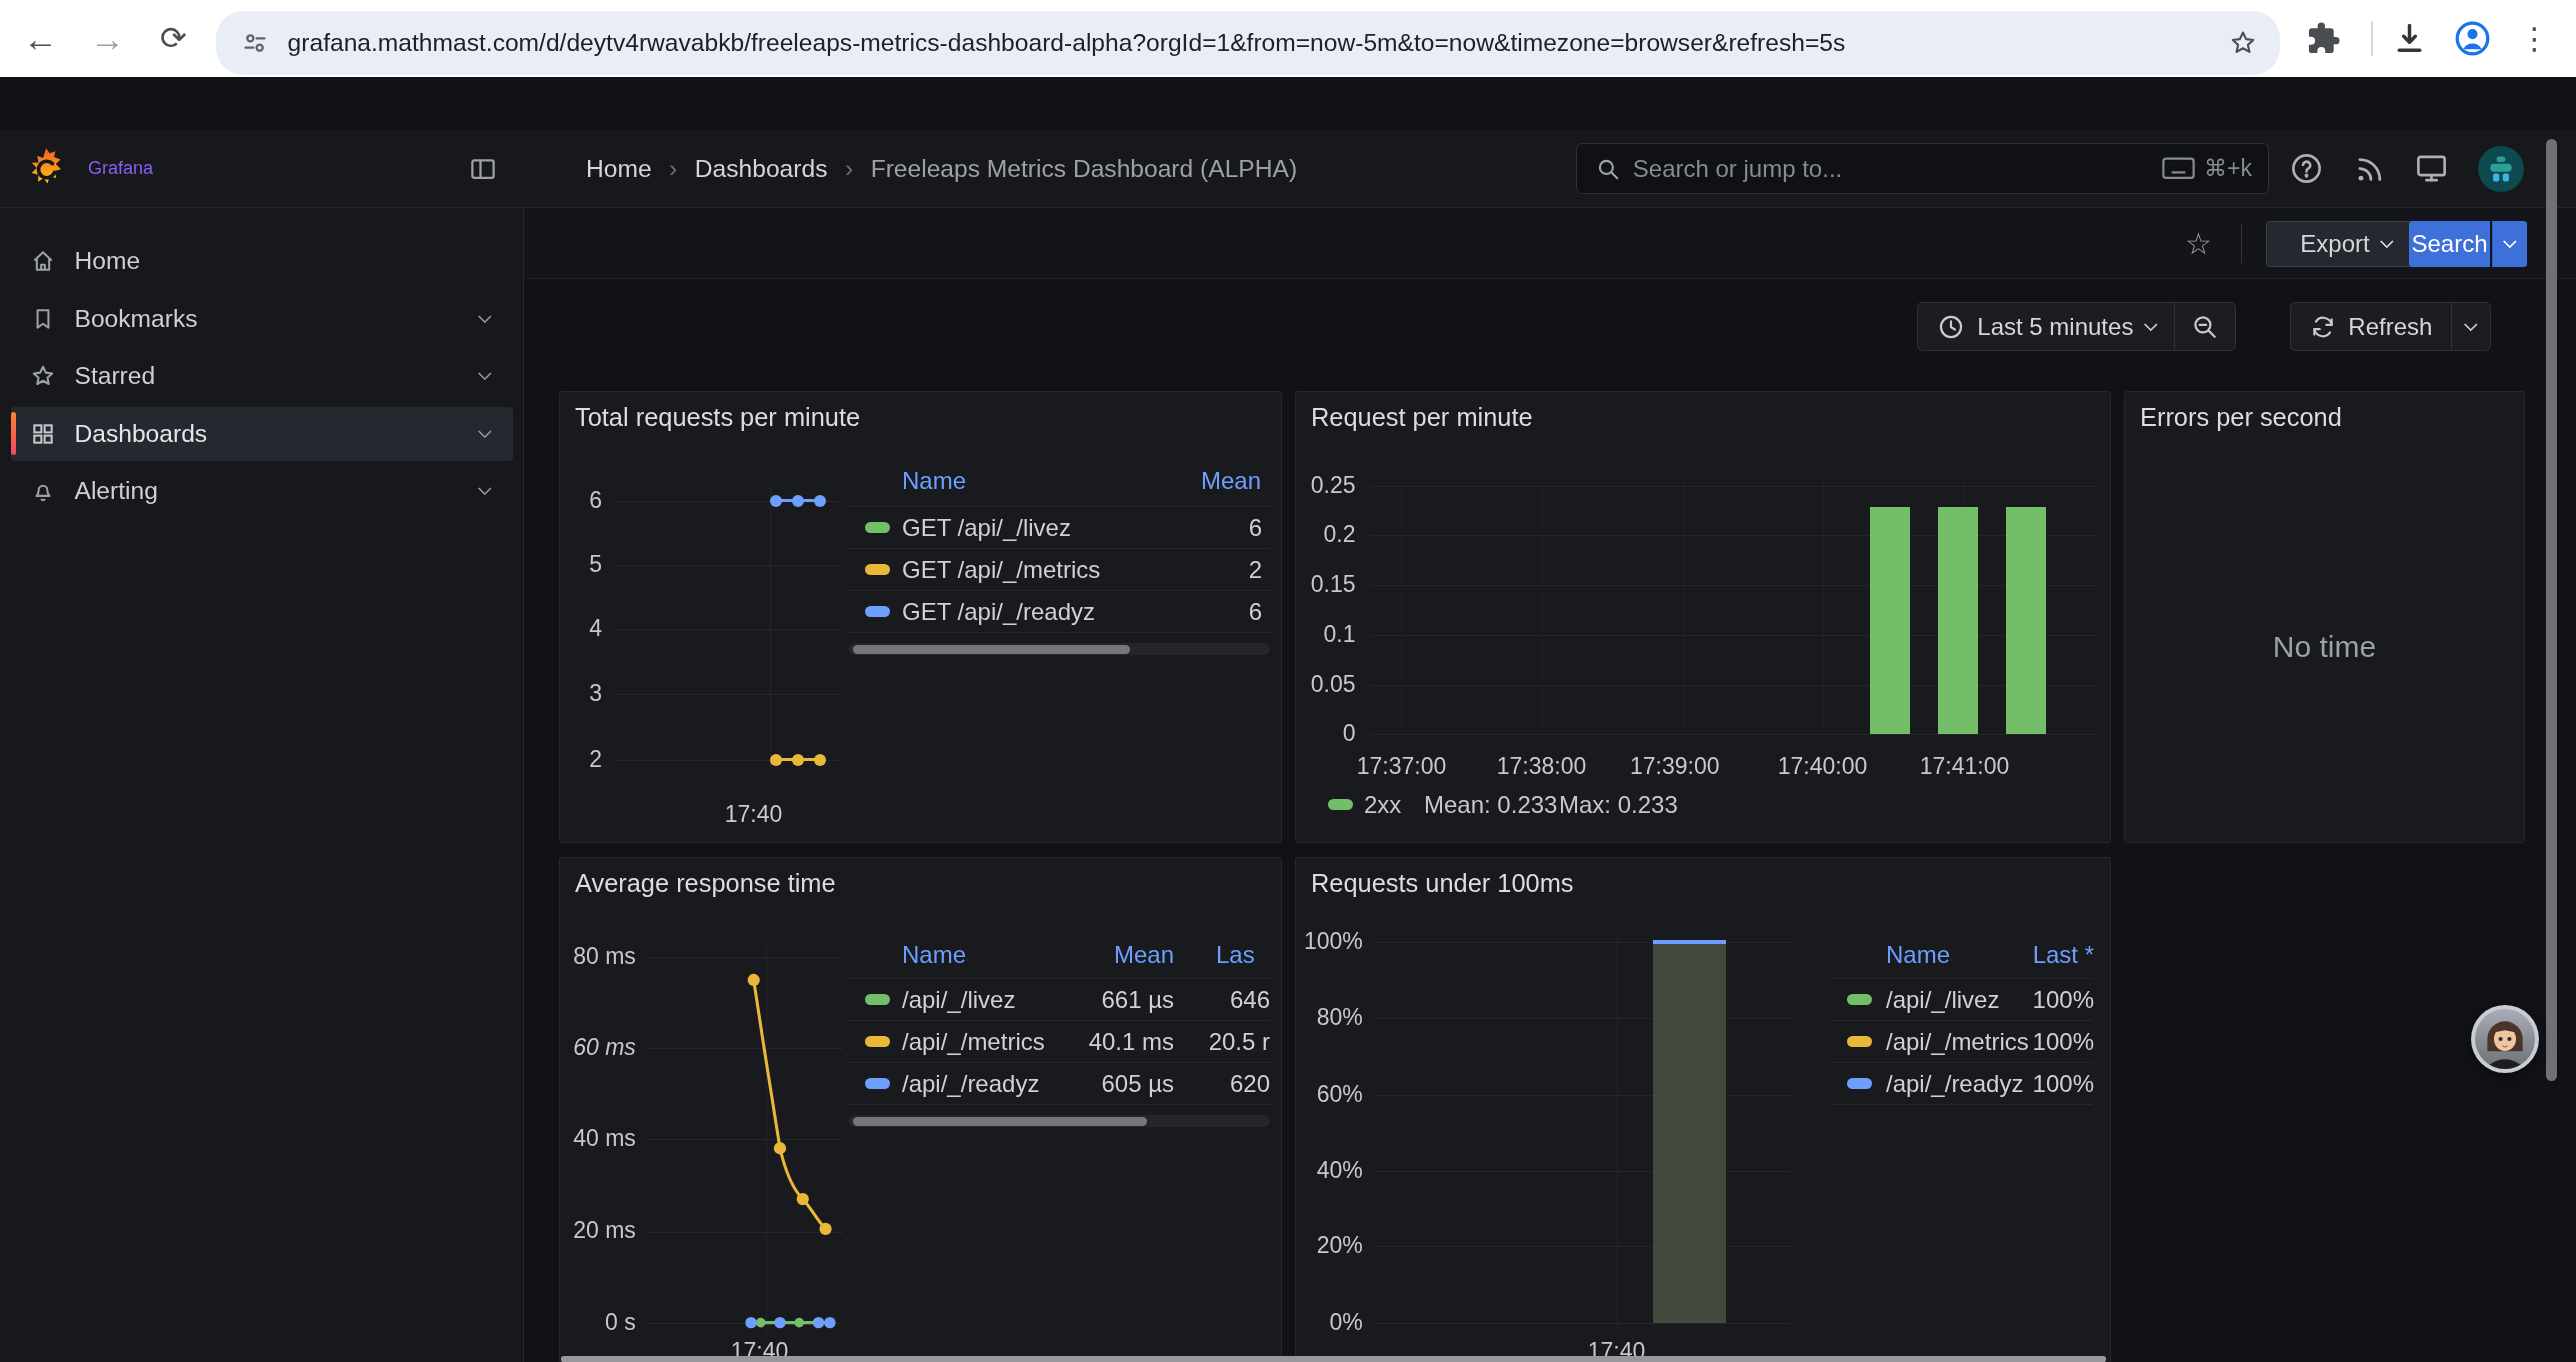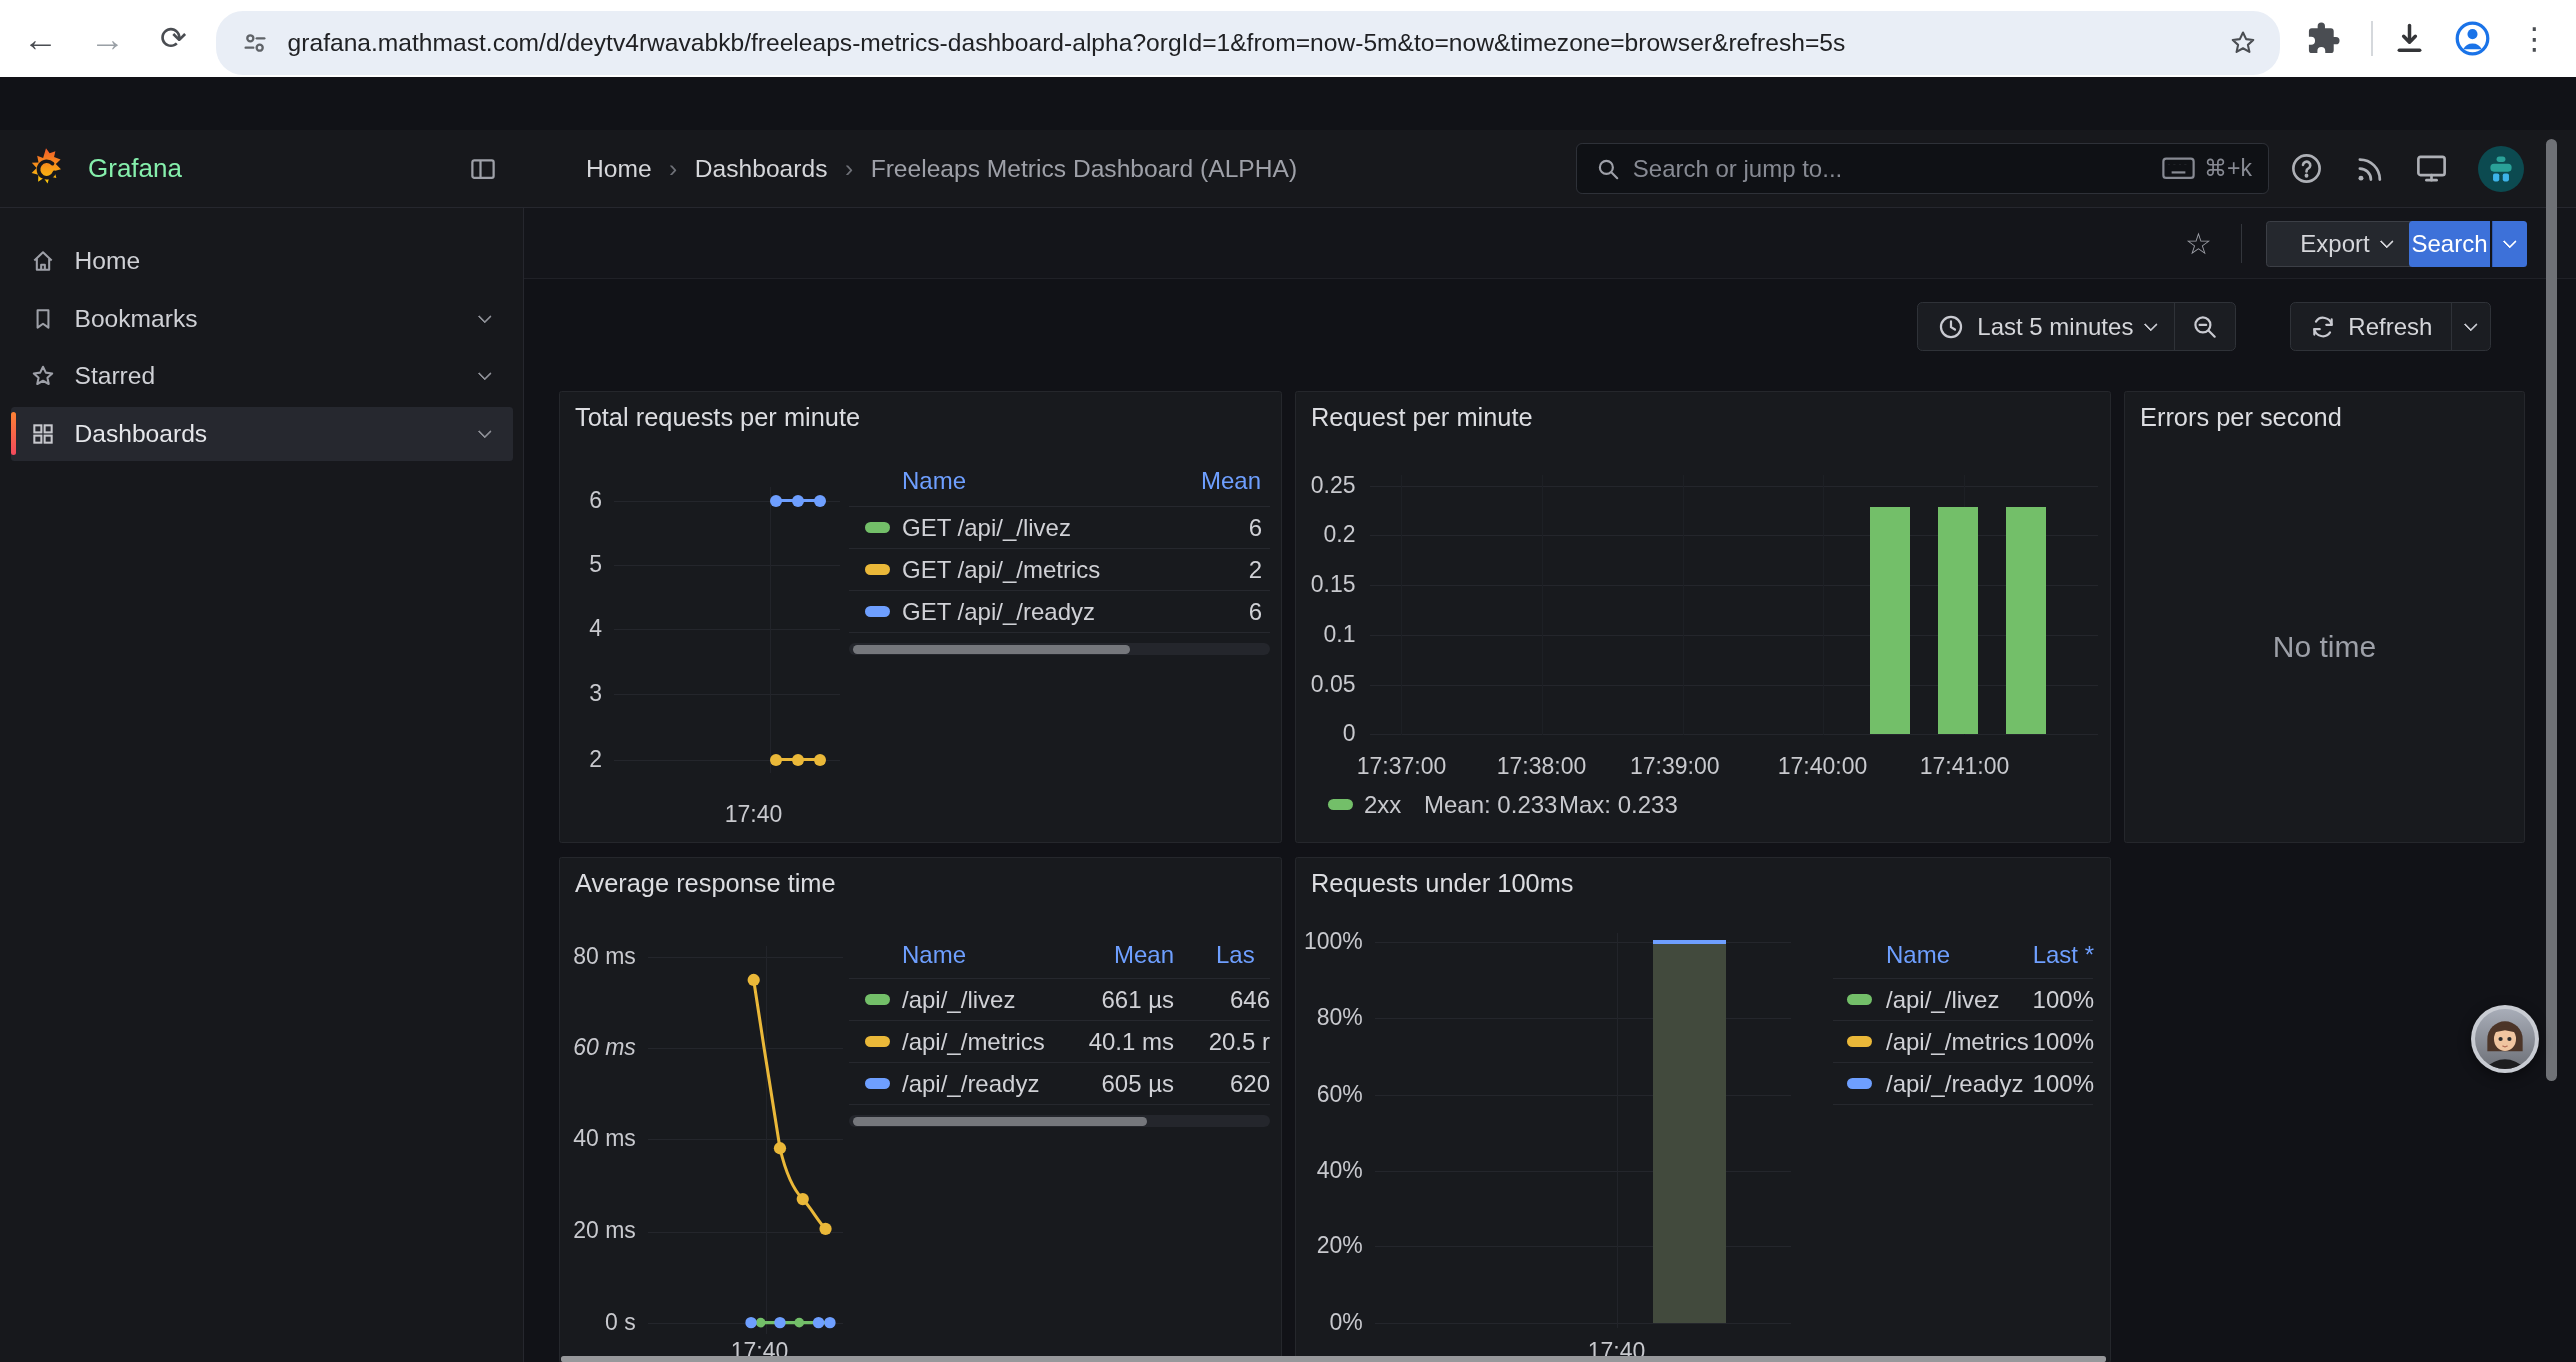--- a/index.html
+++ b/index.html
@@ -19,21 +19,21 @@
   .tb-divider { left:2371px; top:21px; width:1.8px; height:35px; background:#d5d8dc; }
   .bookmarks { left:0; top:77px; width:2576px; height:53px; background:#ffffff; display:flex; align-items:center; }
   .bm-sep { width:4.4px; height:32px; border-radius:2.6px; background:#a9c7f8; }
   .bm-item { display:flex; align-items:center; gap:12.3px; cursor:pointer; }
   .bm-label { font-size:23px; color:#3f4349; }
 
   
   .gf { left:0; top:130px; width:2576px; height:1233px; background:#111217; }
   .gf-header { left:0; top:130px; width:2576px; height:78px; background:#17181c; border-bottom:0.9px solid #26272e; }
   .sidebar { left:0; top:208px; width:524px; height:1155px; background:#17181c; border-right:0.9px solid #26272e; }
-  .brand-text { font-size:26px; font-weight:500; color:#86efac; line-height:77px; }
+  .brand-text { font-size:18px; font-weight:500; color:#8b5cf6; line-height:77px; }
   .side-list { position:absolute; left:10.5px; right:10.5px; top:26px; }
   .side-item { position:relative; height:54px; display:flex; align-items:center; gap:19px;
     padding-left:19px; border-radius:3.5px; margin-bottom:3.5px; color:#cfd0d5; font-size:24.6px; cursor:pointer; }
   .side-item.active { background:#26282f; color:#e5e6ea; }
   .accent { position:absolute; left:0; top:5.3px; bottom:5.3px; width:5.3px; border-radius:2.6px;
     background:linear-gradient(180deg,#fd8234,#f2495c); }
   .chev { display:inline-block; width:9.6px; height:9.6px; border-right:2.6px solid currentColor;
     border-bottom:2.6px solid currentColor; transform:rotate(45deg) translate(-1.8px,-1.8px); border-radius:0.9px; }
   .side-chev { margin-left:auto; margin-right:23px; color:#8e9097; }
   .crumbs { left:586px; top:130px; height:77px; display:flex; align-items:center; gap:17.5px; }
@@ -294,20 +294,28 @@
       </div>
       <div class="side-item active">
         <span class="accent"></span>
         <svg width="26" height="26" viewBox="0 0 24 24" fill="none" stroke="#c7c8cd" stroke-width="1.9">
           <rect x="4" y="4" width="6.5" height="6.5"></rect>
             <rect x="13.5" y="4" width="6.5" height="6.5"></rect>
           <rect x="4" y="13.5" width="6.5" height="6.5"></rect>
             <rect x="13.5" y="13.5" width="6.5" height="6.5"></rect>
         </svg>
         <span>Dashboards</span>
+        <span class="chev side-chev"></span>
+      </div>
+      <div class="side-item">
+        <svg width="26" height="26" viewBox="0 0 24 24" fill="none" stroke="#9ea0a8" stroke-width="1.9" stroke-linejoin="round">
+          <path d="M6 16.5h12c-1.5-1.6-2-3.2-2-5.3a4 4 0 0 0-8 0c0 2.1-.5 3.7-2 5.3z"></path>
+            <path d="M10.3 19.3a1.8 1.8 0 0 0 3.4 0"></path>
+        </svg>
+        <span>Alerting</span>
         <span class="chev side-chev"></span>
       </div>
     </div>
   </div>
 
   <div class="panel" style="left:559px;top:391px;width:723px;height:452px;">
     <div class="ptitle">Total requests per minute</div>
     <div class="tick r" style="left:7px;top:95px;width:35px;">6</div>
     <div class="tick r" style="left:7px;top:159px;width:35px;">5</div>
     <div class="tick r" style="left:7px;top:223px;width:35px;">4</div>

